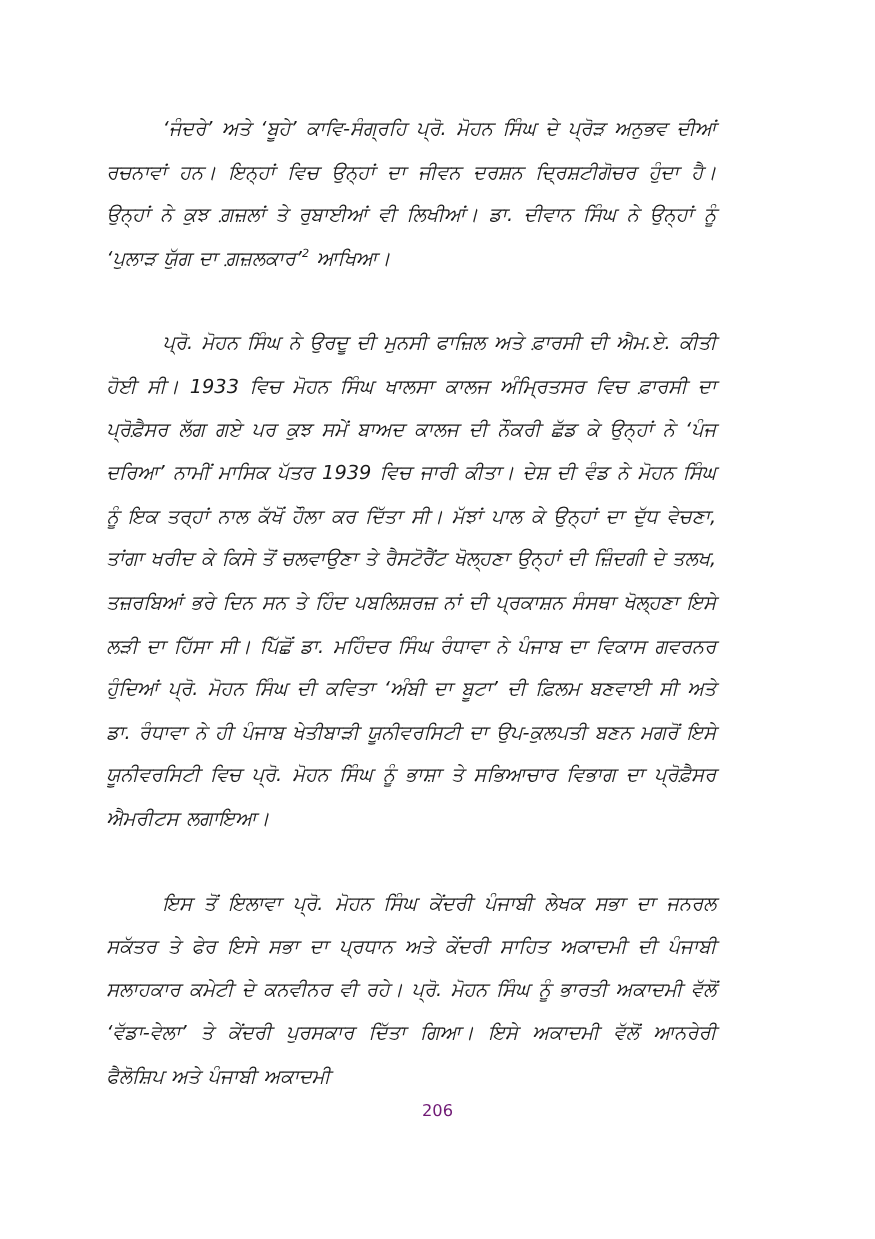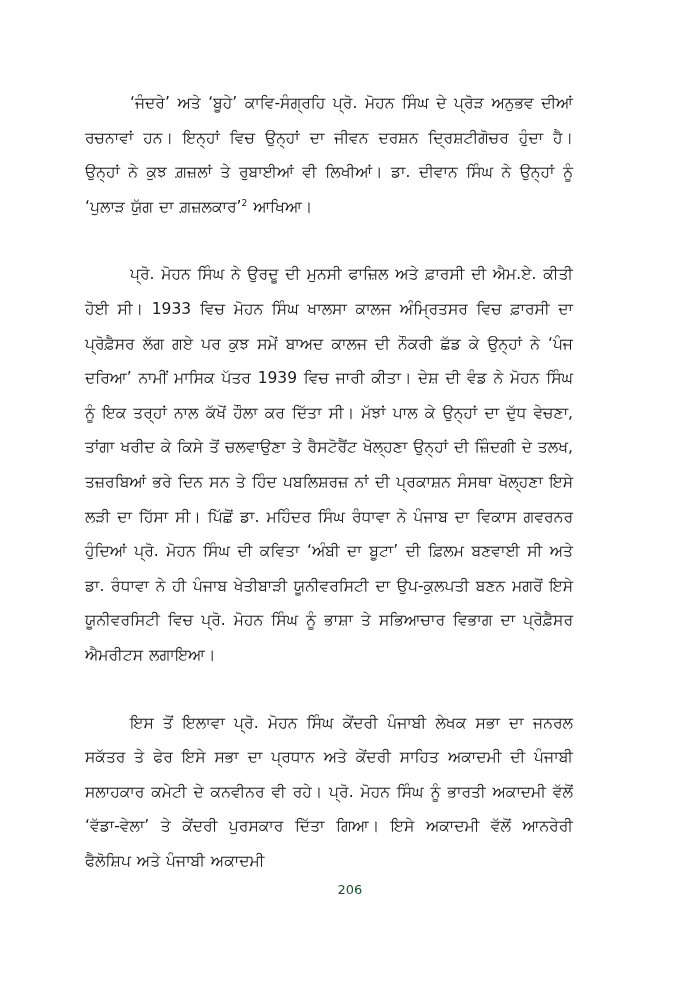--- a/index.html
+++ b/index.html
@@ -22,38 +22,39 @@
     width: 488px;
   }
   .para {
     margin: 0;
     font-size: 15.5px;
     line-height: 34.6px;
     text-align: justify;
     text-align-last: left;
     text-indent: 45px;
     word-spacing: 1px;
+    font-style: italic;
   }
   .para + .para {
     margin-top: 33px;
   }
   sup.fn {
     font-size: 9px;
     line-height: 0;
     vertical-align: super;
   }
   .page-number {
     position: absolute;
     left: 0;
     width: 700px;
     top: 882px;
     text-align: center;
     font-family: "DejaVu Sans", sans-serif;
     font-size: 13px;
-    color: #14532d;
+    color: #701a75;
   }
 </style>
 </head>
 <body>
 
 <div class="page">
   <p class="para"><span>‘ਜੰਦਰੇ’ ਅਤੇ ‘ਬੂਹੇ’ ਕਾਵਿ-ਸੰਗ੍ਰਹਿ ਪ੍ਰੋ. ਮੋਹਨ ਸਿੰਘ ਦੇ ਪ੍ਰੋੜ ਅਨੁਭਵ ਦੀਆਂ ਰਚਨਾਵਾਂ ਹਨ। ਇਨ੍ਹਾਂ ਵਿਚ ਉਨ੍ਹਾਂ ਦਾ ਜੀਵਨ ਦਰਸ਼ਨ ਦ੍ਰਿਸ਼ਟੀਗੋਚਰ ਹੁੰਦਾ ਹੈ। ਉਨ੍ਹਾਂ ਨੇ ਕੁਝ ਗ਼ਜ਼ਲਾਂ ਤੇ ਰੁਬਾਈਆਂ ਵੀ ਲਿਖੀਆਂ। ਡਾ. ਦੀਵਾਨ ਸਿੰਘ ਨੇ ਉਨ੍ਹਾਂ ਨੂੰ ‘ਪੁਲਾੜ ਯੁੱਗ ਦਾ ਗ਼ਜ਼ਲਕਾਰ’</span><sup class="fn">2</sup><span> ਆਖਿਆ।</span></p>
 
   <p class="para"><span>ਪ੍ਰੋ. ਮੋਹਨ ਸਿੰਘ ਨੇ ਉਰਦੂ ਦੀ ਮੁਨਸੀ ਫਾਜ਼ਿਲ ਅਤੇ ਫ਼ਾਰਸੀ ਦੀ ਐਮ.ਏ. ਕੀਤੀ ਹੋਈ ਸੀ। 1933 ਵਿਚ ਮੋਹਨ ਸਿੰਘ ਖਾਲਸਾ ਕਾਲਜ ਅੰਮ੍ਰਿਤਸਰ ਵਿਚ ਫ਼ਾਰਸੀ ਦਾ ਪ੍ਰੋਫ਼ੈਸਰ ਲੱਗ ਗਏ ਪਰ ਕੁਝ ਸਮੇਂ ਬਾਅਦ ਕਾਲਜ ਦੀ ਨੌਕਰੀ ਛੱਡ ਕੇ ਉਨ੍ਹਾਂ ਨੇ ‘ਪੰਜ ਦਰਿਆ’ ਨਾਮੀਂ ਮਾਸਿਕ ਪੱਤਰ 1939 ਵਿਚ ਜਾਰੀ ਕੀਤਾ। ਦੇਸ਼ ਦੀ ਵੰਡ ਨੇ ਮੋਹਨ ਸਿੰਘ ਨੂੰ ਇਕ ਤਰ੍ਹਾਂ ਨਾਲ ਕੱਖੋਂ ਹੌਲਾ ਕਰ ਦਿੱਤਾ ਸੀ। ਮੱਝਾਂ ਪਾਲ ਕੇ ਉਨ੍ਹਾਂ ਦਾ ਦੁੱਧ ਵੇਚਣਾ, ਤਾਂਗਾ ਖਰੀਦ ਕੇ ਕਿਸੇ ਤੋਂ ਚਲਵਾਉਣਾ ਤੇ ਰੈਸਟੋਰੈਂਟ ਖੋਲ੍ਹਣਾ ਉਨ੍ਹਾਂ ਦੀ ਜ਼ਿੰਦਗੀ ਦੇ ਤਲਖ, ਤਜ਼ਰਬਿਆਂ ਭਰੇ ਦਿਨ ਸਨ ਤੇ ਹਿੰਦ ਪਬਲਿਸ਼ਰਜ਼ ਨਾਂ ਦੀ ਪ੍ਰਕਾਸ਼ਨ ਸੰਸਥਾ ਖੋਲ੍ਹਣਾ ਇਸੇ ਲੜੀ ਦਾ ਹਿੱਸਾ ਸੀ। ਪਿੱਛੋਂ ਡਾ. ਮਹਿੰਦਰ ਸਿੰਘ ਰੰਧਾਵਾ ਨੇ ਪੰਜਾਬ ਦਾ ਵਿਕਾਸ ਗਵਰਨਰ ਹੁੰਦਿਆਂ ਪ੍ਰੋ. ਮੋਹਨ ਸਿੰਘ ਦੀ ਕਵਿਤਾ ‘ਅੰਬੀ ਦਾ ਬੂਟਾ’ ਦੀ ਫ਼ਿਲਮ ਬਣਵਾਈ ਸੀ ਅਤੇ ਡਾ. ਰੰਧਾਵਾ ਨੇ ਹੀ ਪੰਜਾਬ ਖੇਤੀਬਾੜੀ ਯੂਨੀਵਰਸਿਟੀ ਦਾ ਉਪ-ਕੁਲਪਤੀ ਬਣਨ ਮਗਰੋਂ ਇਸੇ ਯੂਨੀਵਰਸਿਟੀ ਵਿਚ ਪ੍ਰੋ. ਮੋਹਨ ਸਿੰਘ ਨੂੰ ਭਾਸ਼ਾ ਤੇ ਸਭਿਆਚਾਰ ਵਿਭਾਗ ਦਾ ਪ੍ਰੋਫ਼ੈਸਰ ਐਮਰੀਟਸ ਲਗਾਇਆ।</span></p>
 

